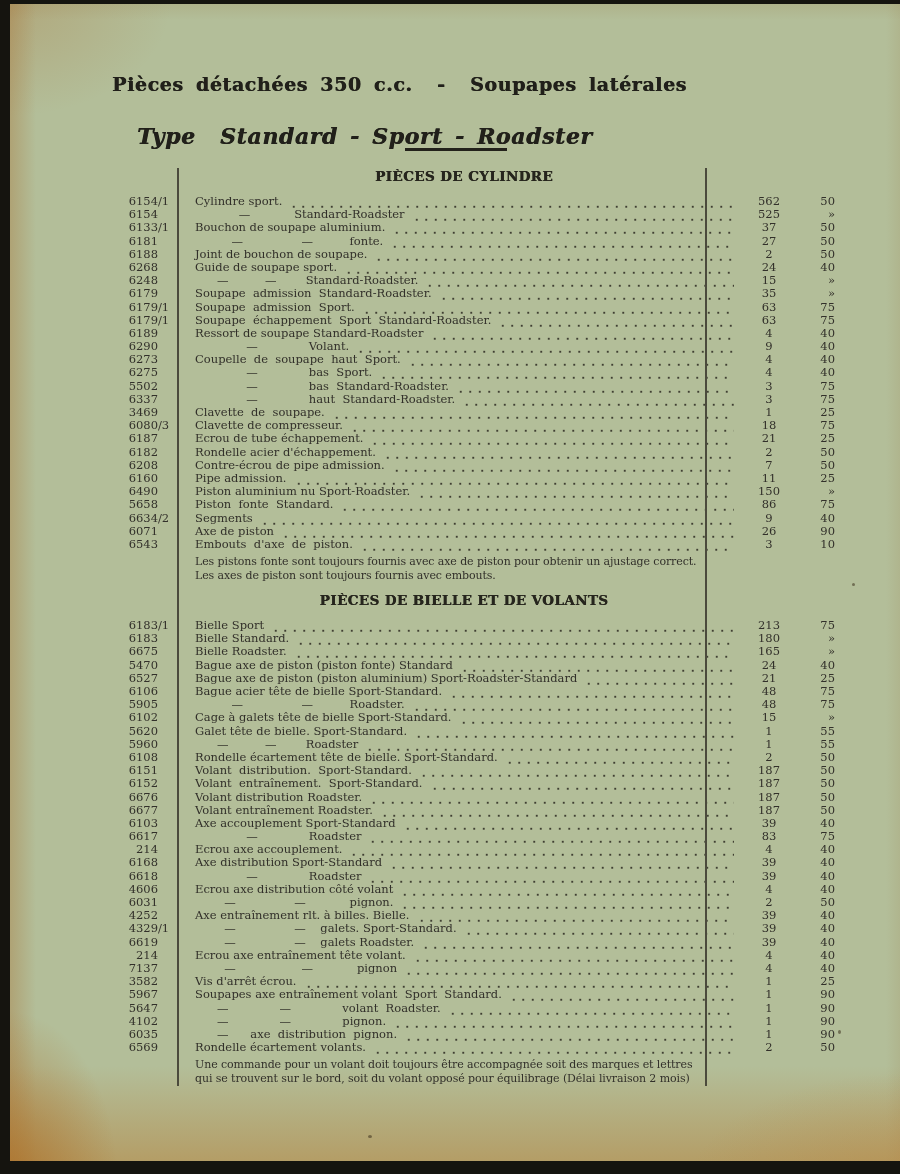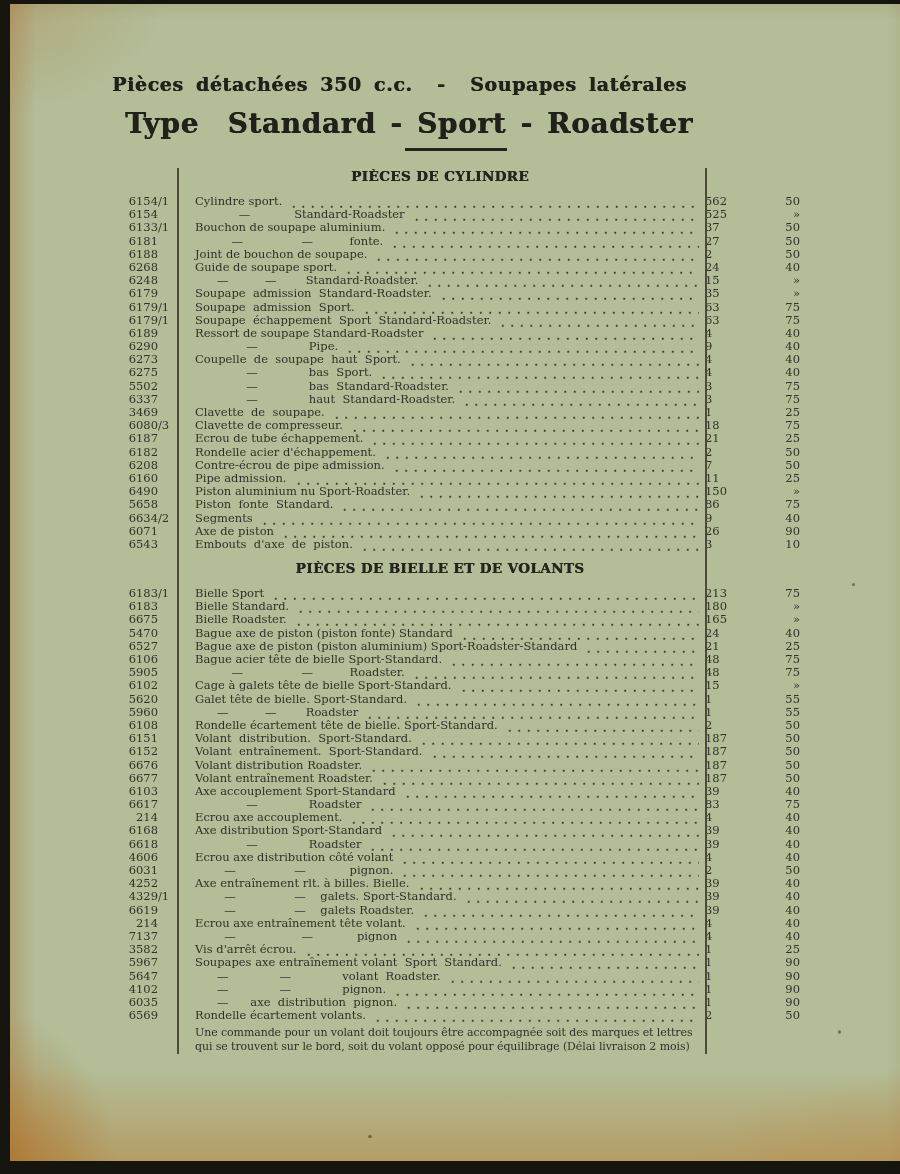--- a/index.html
+++ b/index.html
@@ -21,54 +21,55 @@
       linear-gradient(270deg, rgba(158,138,88,.18), rgba(158,138,88,0) 14px);
     color:#2e2c23;
   }
   .page-title{
     position:absolute;left:102px;top:64px;margin:0;
     font-size:19px;line-height:32px;font-weight:bold;color:#21201a;
     letter-spacing:.6px;word-spacing:5px;white-space:pre;
     text-shadow:.5px 0 0 currentColor;
   }
   .page-subtitle{
-    position:absolute;left:115px;top:106px;margin:0;
-    font-size:28px;line-height:28px;font-weight:bold;color:#21201a;
+    position:absolute;left:115px;top:106px;margin:12px;
+    font-size:22px;line-height:28px;font-weight:bold;color:#21201a;
     letter-spacing:.6px;word-spacing:4px;white-space:pre;
     text-shadow:.5px 0 0 currentColor;
+    font-style:italic;
   }
   .title-rule{
     position:absolute;left:395px;top:144px;width:102px;height:3px;
     background:#23221b;
   }
   .sections{
     position:absolute;left:0;top:162px;width:890px;
   }
   .vrule{position:absolute;top:2px;bottom:0;width:1.5px;background:#4b4a3c;}
   .vrule.left{left:167px;}
   .vrule.right{left:695px;}
   .section-title{
     margin:2px 0 10px 168px;width:524px;text-align:center;
     font-size:13.5px;font-weight:bold;color:#26251d;letter-spacing:.4px;
-    line-height:17px;text-shadow:.4px 0 0 currentColor;white-space:pre;
+    line-height:17px;text-shadow:.4px 0 0 currentColor;white-space:pre;padding-left:24px;
   }
   .section + .section .section-title{margin-top:9px;}
   .row{
     display:flex;align-items:baseline;height:13.2px;line-height:13.2px;
-    font-size:11.5px;color:#32302a;padding-right:100px;
+    font-size:11.5px;color:#32302a;padding-right:65px;
   }
   .ref{width:164px;display:flex;justify-content:flex-end;white-space:pre;}
   .ref-suf{width:16px;text-align:left;}
   .desc{margin-left:21px;white-space:pre;text-align:right;}
   .leader{
     flex:1;align-self:stretch;margin:0 6px 0 5px;
     background-image:radial-gradient(circle, #403f32 1px, rgba(64,63,50,0) 1.4px);
     background-size:9.5px 9.5px;background-position:2px 7px;background-repeat:repeat-x;
   }
-  .fr{width:58px;text-align:left;white-space:pre;}
+  .fr{width:58px;text-align:center;white-space:pre;}
   .ct{width:30px;padding-left:7px;text-align:right;white-space:pre;}
   .note{
     margin:4px 0 0 185px;font-size:11px;line-height:14px;color:#32302a;
     white-space:pre;letter-spacing:-.1px;
   }
   .speck{position:absolute;border-radius:50%;background:rgba(58,48,28,.55);}
   .speck.s1{left:842px;top:579px;width:3px;height:3px;}
   .speck.s2{left:358px;top:1131px;width:4px;height:3px;}
   .speck.s3{left:828px;top:1026px;width:3px;height:4px;}
 </style>
@@ -157,21 +158,21 @@
         </div>
         <div class="row">
           <span class="ref"><span class="ref-base">6189</span><span class="ref-suf"></span></span>
           <span class="desc">Ressort de soupape Standard-Roadster</span>
           <span class="leader"></span>
           <span class="fr">4</span>
           <span class="ct">40</span>
         </div>
         <div class="row">
           <span class="ref"><span class="ref-base">6290</span><span class="ref-suf"></span></span>
-          <span class="desc">              —              Pipe.</span>
+          <span class="desc">              —              Volant.</span>
           <span class="leader"></span>
           <span class="fr">9</span>
           <span class="ct">40</span>
         </div>
         <div class="row">
           <span class="ref"><span class="ref-base">6273</span><span class="ref-suf"></span></span>
           <span class="desc">Coupelle  de  soupape  haut  Sport.</span>
           <span class="leader"></span>
           <span class="fr">4</span>
           <span class="ct">40</span>
@@ -267,20 +268,22 @@
           <span class="fr">26</span>
           <span class="ct">90</span>
         </div>
         <div class="row">
           <span class="ref"><span class="ref-base">6543</span><span class="ref-suf"></span></span>
           <span class="desc">Embouts  d'axe  de  piston.</span>
           <span class="leader"></span>
           <span class="fr">3</span>
           <span class="ct">10</span>
         </div>
+        <div class="note">Les pistons fonte sont toujours fournis avec axe de piston pour obtenir un ajustage correct.
+Les axes de piston sont toujours fournis avec embouts.</div>
       </div>
       <div class="section">
         <div class="section-title">PIÈCES DE BIELLE ET DE VOLANTS</div>
         <div class="row">
           <span class="ref"><span class="ref-base">6183</span><span class="ref-suf">/1</span></span>
           <span class="desc">Bielle Sport</span>
           <span class="leader"></span>
           <span class="fr">213</span>
           <span class="ct">75</span>
         </div>

